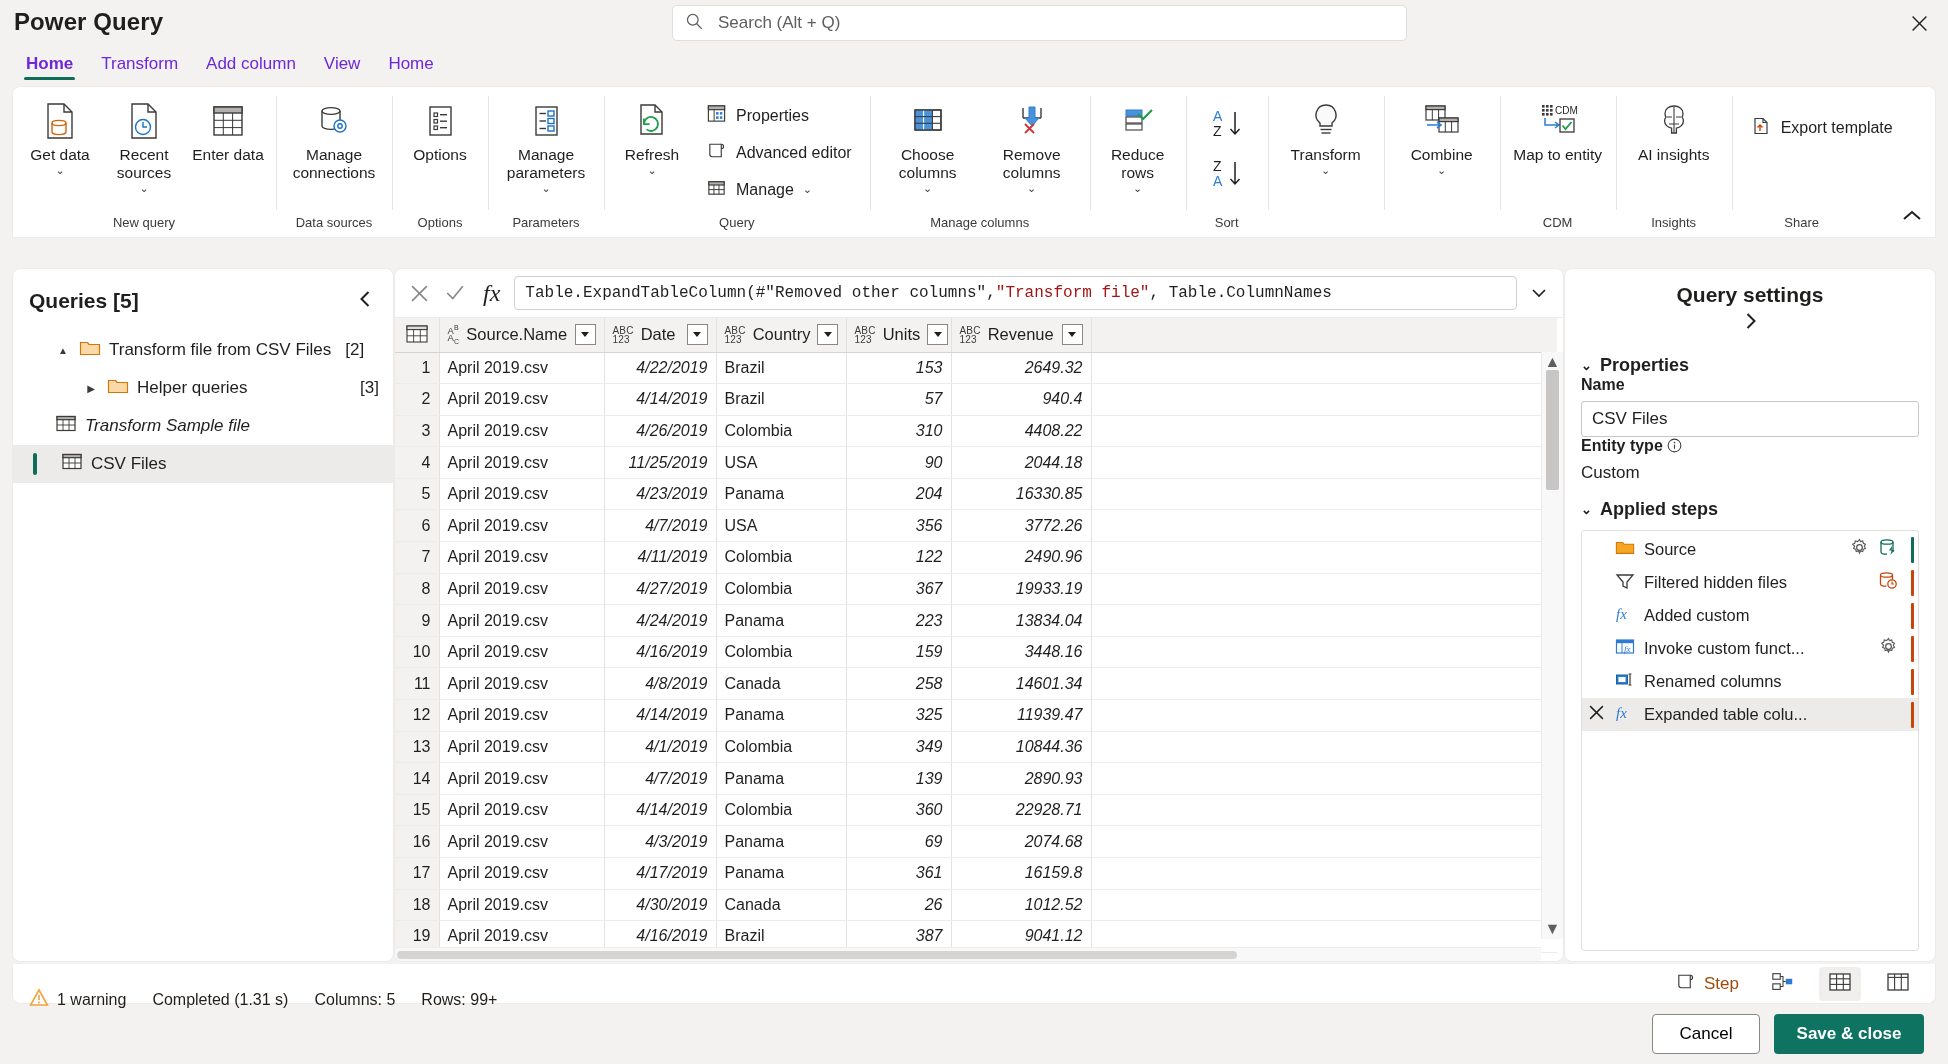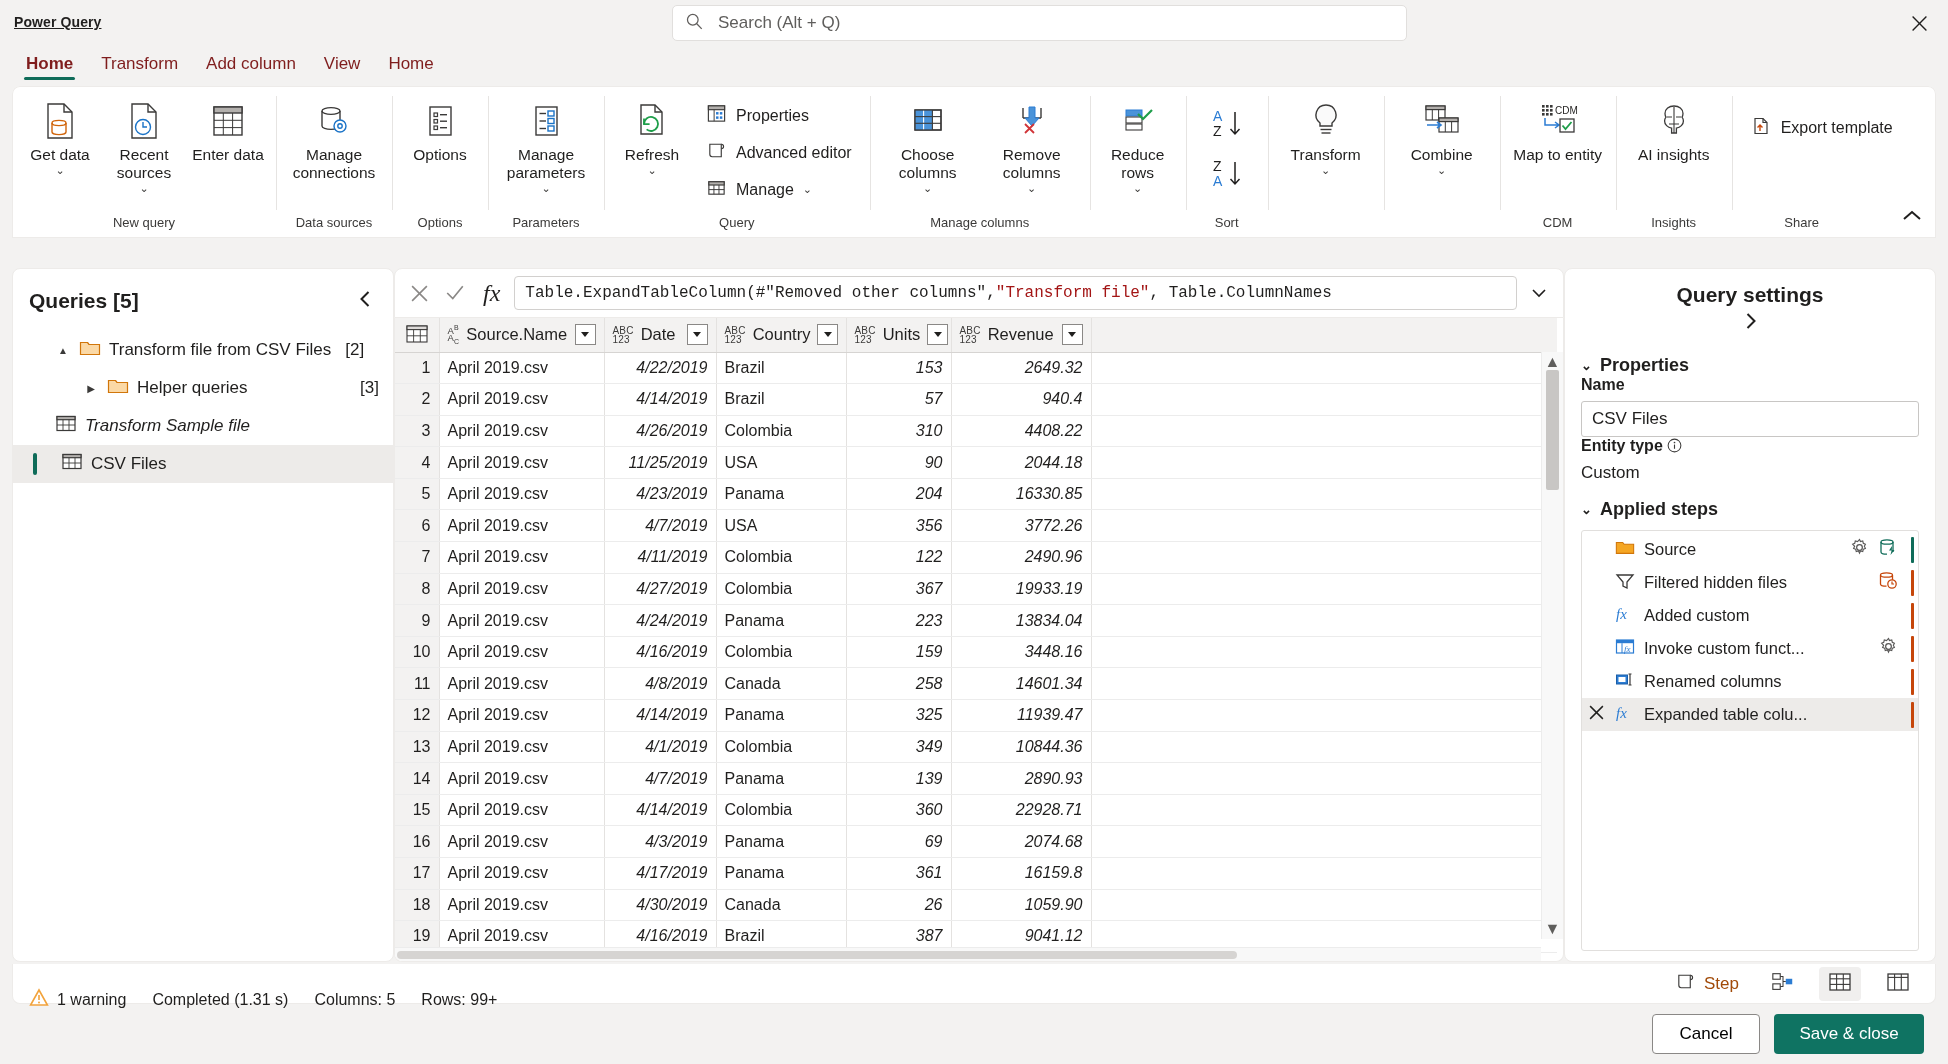--- a/index.html
+++ b/index.html
@@ -11,41 +11,41 @@
     background: #f3f2f1;
     color: #201f1e;
   }
   .app { position: relative; width: 1948px; height: 1064px; background: #f3f2f1; }
 
   
   .titlebar {
     height: 44px; display: flex; align-items: center;
     padding: 0 14px; position: relative;
   }
-  .app-title { font-size: 14px; font-weight: 600; letter-spacing: .1px; text-decoration: underline; }
+  .app-title { font-size: 24px; font-weight: 600; letter-spacing: .1px; }
   .searchwrap {
     position: absolute; left: 672px; top: 5px; width: 735px; height: 36px;
     background: #fff; border: 1px solid #e1dfdd; border-radius: 5px;
     display: flex; align-items: center; padding: 0 12px; gap: 12px;
   }
   .searchwrap svg { flex: 0 0 auto; }
   .search-input {
     border: 0; outline: 0; background: transparent; font-size: 17px;
     font-family: "Liberation Sans", sans-serif; color: #605e5c; width: 100%;
   }
   .search-input::placeholder { color: #5f5e5c; }
   .closebtn {
     position: absolute; right: 12px; top: 6px; width: 34px; height: 34px;
     display: flex; align-items: center; justify-content: center; cursor: pointer;
   }
 
   
   .tabs { display: flex; align-items: flex-end; height: 38px; padding: 0 14px; gap: 4px; }
   .tab {
-    font-size: 17px; padding: 4px 12px 8px; cursor: pointer; color: #7f1d1d;
+    font-size: 17px; padding: 4px 12px 8px; cursor: pointer; color: #6d28d9;
     position: relative; white-space: nowrap;
   }
   .tab.active { font-weight: 700; }
   .tab.active::after {
     content: ""; position: absolute; left: 10px; right: 10px; bottom: 2px;
     height: 3px; background: #0f6c59; border-radius: 2px;
   }
 
   
   .ribbon {
@@ -231,21 +231,21 @@
   .footer {
     position: absolute; left: 0; right: 0; bottom: 0; height: 60px;
     display: flex; align-items: center; justify-content: flex-end; gap: 14px; padding-right: 24px;
   }
   .btn-secondary {
     min-width: 108px; height: 40px; border: 1px solid #8a8886; background: #fff; border-radius: 4px;
     font-size: 17px; cursor: pointer; font-family: "Liberation Sans", sans-serif; padding: 0 18px;
   }
   .btn-primary {
     min-width: 150px; height: 40px; border: 0; background: #0f7362; color: #fff; border-radius: 4px;
-    font-size: 17px; font-weight: 400; cursor: pointer; font-family: "Liberation Sans", sans-serif; padding: 0 20px;
+    font-size: 17px; font-weight: 700; cursor: pointer; font-family: "Liberation Sans", sans-serif; padding: 0 20px;
   }
 </style>
 </head>
 <body>
 
 <div class="app">
 
   <div class="titlebar">
     <div class="app-title">Power Query</div>
 
@@ -958,21 +958,21 @@
                 <td class="num">361</td>
                 <td class="num">16159.8</td>
                 <td class="txt" style="border-right: 0px;"></td>
               </tr>
               <tr>
                 <td class="rownum">18</td>
                 <td class="txt">April 2019.csv</td>
                 <td class="date">4/30/2019</td>
                 <td class="txt">Canada</td>
                 <td class="num">26</td>
-                <td class="num">1059.90</td>
+                <td class="num">1012.52</td>
                 <td class="txt" style="border-right: 0px;"></td>
               </tr>
               <tr>
                 <td class="rownum">19</td>
                 <td class="txt">April 2019.csv</td>
                 <td class="date">4/16/2019</td>
                 <td class="txt">Brazil</td>
                 <td class="num">387</td>
                 <td class="num">9041.12</td>
                 <td class="txt" style="border-right: 0px;"></td>

